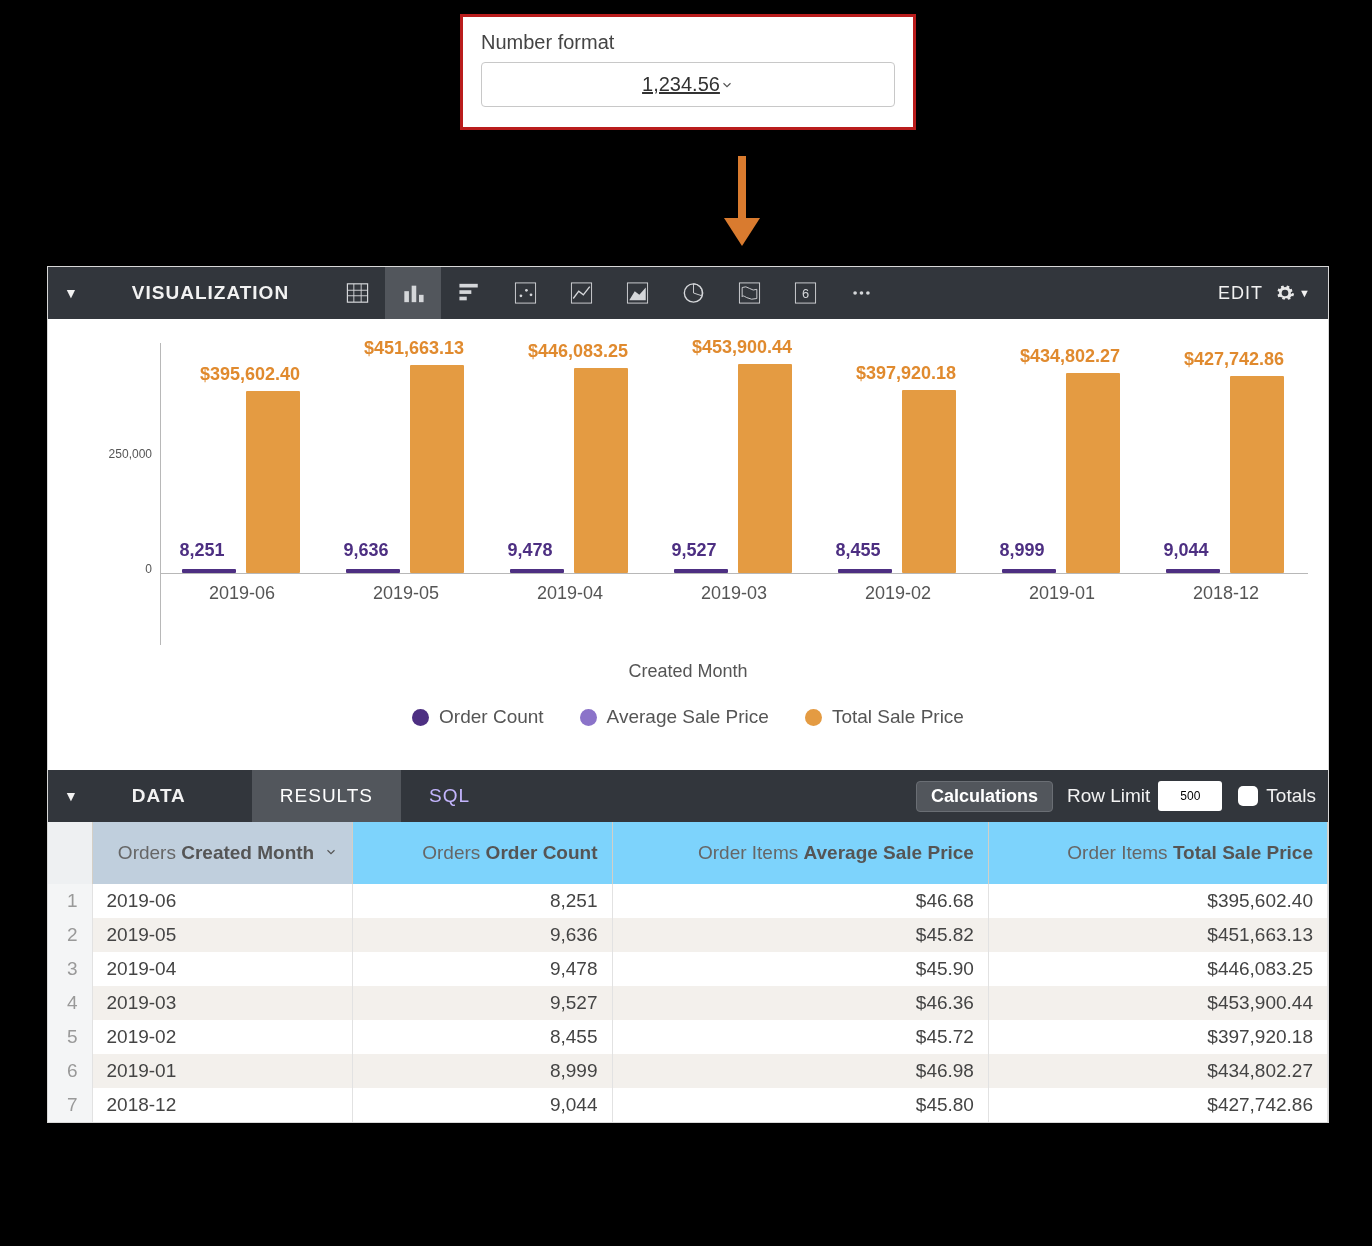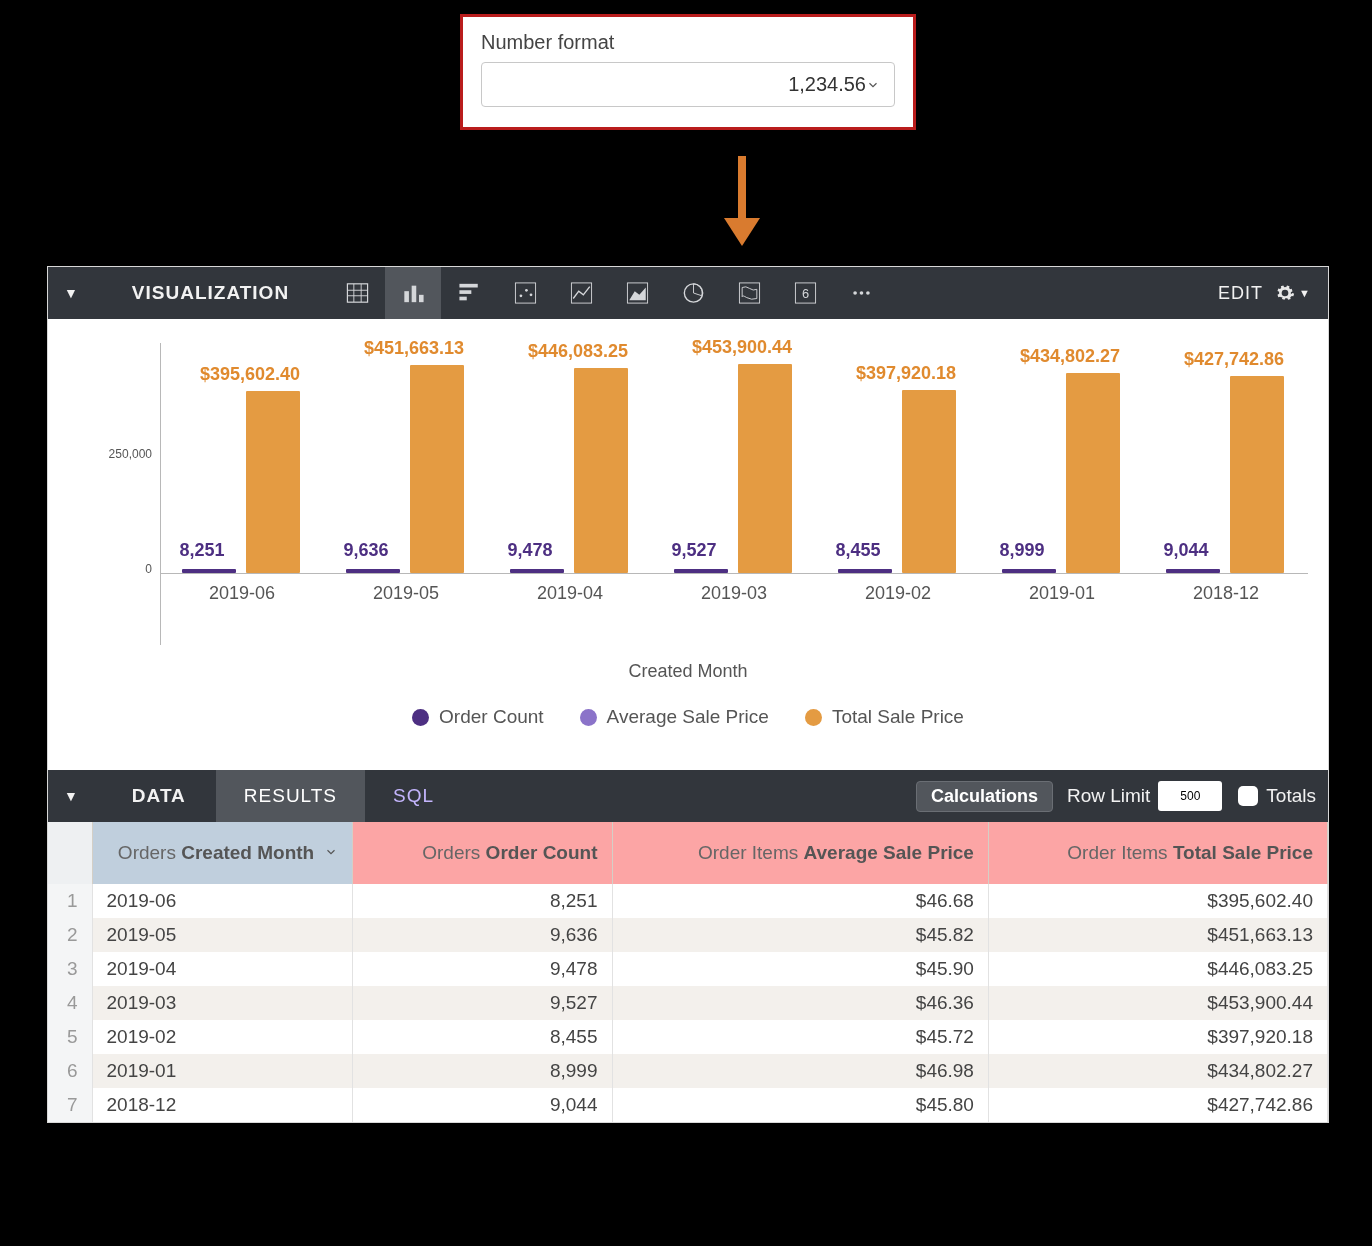--- a/index.html
+++ b/index.html
@@ -20,24 +20,25 @@
     width: 456px;
     background: #fff;
     border: 3px solid #b91c1c;
     padding: 14px 18px 20px;
     box-shadow: 0 2px 6px rgba(0,0,0,.15);
   }
   .nf-label { font-size: 20px; color: #444; margin-bottom: 8px; }
   .nf-select {
     border: 1px solid #c8c8c8;
     border-radius: 4px;
-    padding: 10px 14px;
-    display: flex; justify-content: flex-end; align-items: center;
+    padding: 10px 26px;
+    display: flex; justify-content: center; align-items: center;
     font-size: 20px; color: #333;
     cursor: pointer;
+    text-decoration: underline;
   }
   .chev { width: 14px; height: 14px; }
 
   
   .big-arrow {
     position: absolute;
     left: 727px; top: 156px;
     width: 30px; height: 90px;
     display: flex; flex-direction: column; align-items: center;
   }
@@ -103,21 +104,21 @@
   .legend { display: flex; justify-content: center; gap: 36px; margin: 24px 0 32px; font-size: 19px; color: #555; }
   .legend-item { display: flex; align-items: center; gap: 10px; }
   .swatch { width: 17px; height: 17px; border-radius: 50%; }
 
   
   .databar .db-title { margin-right: 30px; }
   .tab {
     height: 52px; padding: 0 28px; display: flex; align-items: center;
     color: #c4b5fd; letter-spacing: 1px;
   }
-  .tab.active { background: #52565c; color: #fff; }
+  .tab.active { background: #52565c; color: #fff; margin-left: 36px; }
   .calc-btn {
     background: #52565c; color: #fff;
     padding: 4px 14px; border-radius: 4px;
     font-weight: 700; font-size: 18px;
     border: 1px solid #6a6e74;
   }
   .rowlimit-label { margin: 0 8px 0 14px; font-size: 19px; }
   .rowlimit-input {
     width: 64px; height: 30px; border: none; border-radius: 3px;
     font-size: 12px; text-align: center; padding: 0 4px;
@@ -130,21 +131,21 @@
   
   table.data { width: 100%; border-collapse: collapse; font-size: 19px; color: #444; }
   table.data th {
     text-align: right; font-weight: 400; padding: 20px 14px;
     border-right: 1px solid #d4cfc6;
     vertical-align: top;
   }
   table.data th .hdr-prefix { color: #666; }
   table.data th .hdr-main { font-weight: 700; color: #555; }
   .th-dim { background: #c0cfdd; }
-  .th-meas { background: #fca5a5; }
+  .th-meas { background: #7dd3fc; }
   .th-idx { background: #eef0f2; width: 44px; }
   table.data td { padding: 6px 14px; border-right: 1px solid #e2e2e2; }
   table.data tr.even td { background: #f3f0ec; }
   table.data td.idx { text-align: right; color: #999; background: #f4f5f6 !important; }
   table.data td.num { text-align: right; }
   .sort-chev { display: inline-block; margin-left: 4px; }
 </style>
 </head>
 <body>
 

